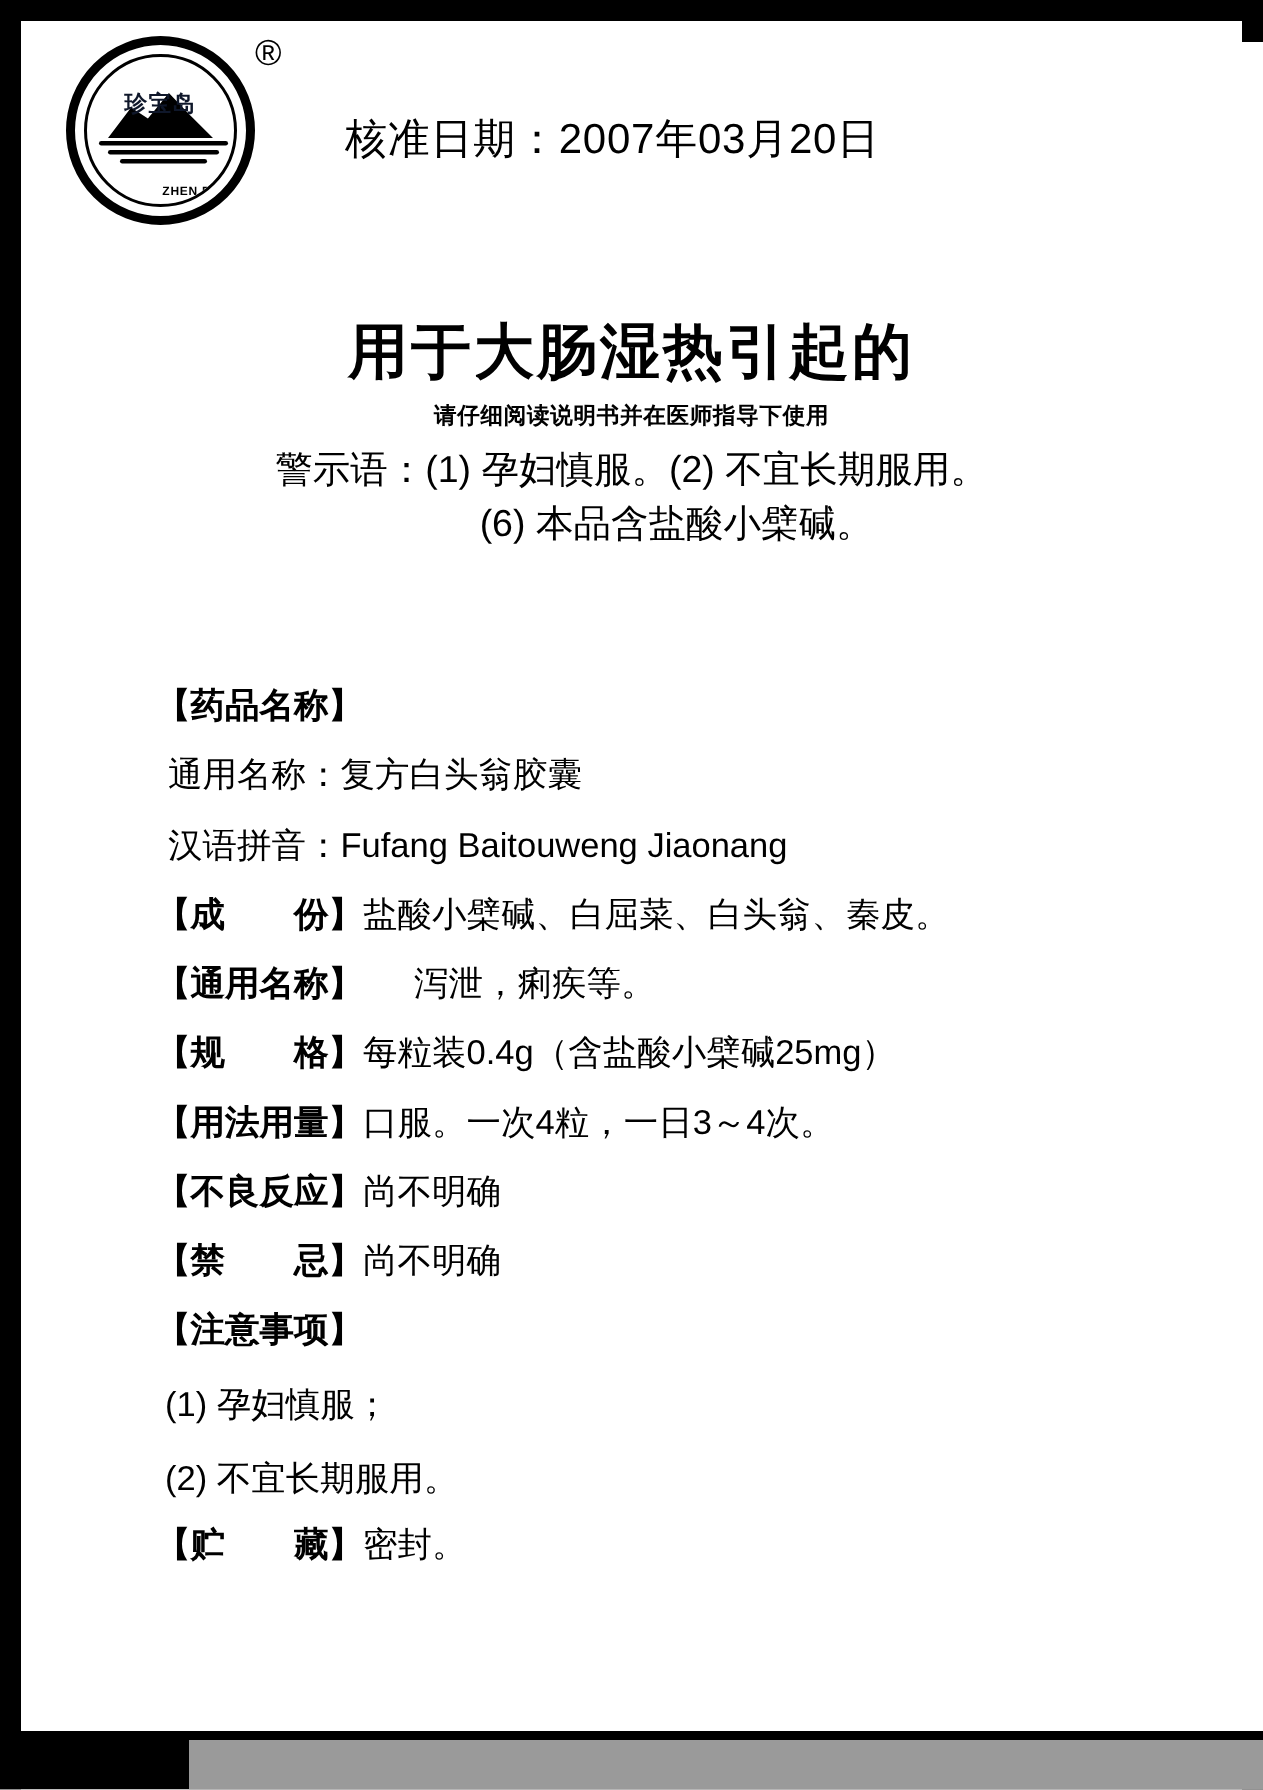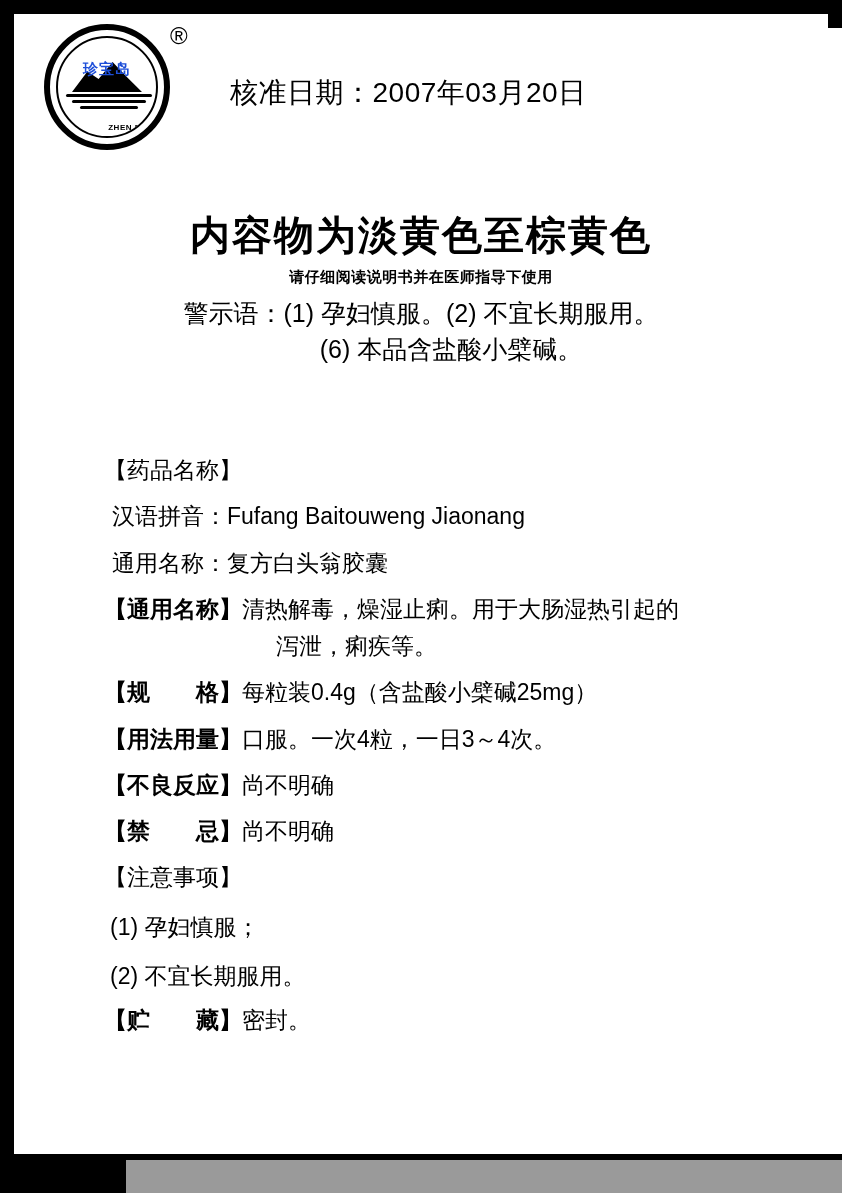--- a/index.html
+++ b/index.html
@@ -104,21 +104,21 @@
     background: #000;
     clip-path: polygon(0% 100%, 22% 40%, 38% 62%, 58% 12%, 78% 55%, 100% 100%);
   }
   .logo-zh {
     position: absolute;
     left: 50%;
     top: 22px;
     transform: translateX(-50%);
     font-size: 15px;
     letter-spacing: 1px;
-    color: #1d4ed8;
+    color: #0f172a;
     font-weight: bold;
     z-index: 3;
     white-space: nowrap;
   }
   .logo-waves {
     position: absolute;
     left: 8px;
     bottom: 26px;
     width: 86px;
     height: 16px;
@@ -213,21 +213,21 @@
   .sec-value {
     flex: 1 1 auto;
   }
   .sec-value .ind {
     display: block;
     padding-left: 34px;
   }
   .single {
     margin-bottom: 9px;
   }
-  .single.bold { font-weight: normal; }
+  .single.bold { font-weight: bold; }
   .note-line {
     margin-bottom: 7px;
     padding-left: 6px;
     margin-top: 12px;
   }
   .name-line {
     padding-left: 8px;
     margin-bottom: 9px;
   }
 </style>
@@ -257,40 +257,43 @@
     </div>
     <div class="reg-mark">®</div>
   </div>
 
   <div class="dates">
     <div>核准日期：2007年03月20日</div>
   </div>
 </div>
 
 <div class="title-block">
-  <div class="doc-title">内容物为淡黄色至棕黄色</div>
+  <div class="doc-title">用于大肠湿热引起的</div>
   <div class="sub-title">请仔细阅读说明书并在医师指导下使用</div>
   <div class="warning">
     <span>警示语：(1) 孕妇慎服。(2) 不宜长期服用。</span>
     <span class="line2">(6) 本品含盐酸小檗碱。</span>
   </div>
 </div>
 
 <div class="content">
 
   <div class="single bold">【药品名称】</div>
+  <div class="name-line">通用名称：复方白头翁胶囊</div>
   <div class="name-line">汉语拼音：Fufang Baitouweng Jiaonang</div>
-  <div class="name-line">通用名称：复方白头翁胶囊</div>
-
+
+  <div class="sec">
+    <span class="sec-label">【成　　份】</span>
+    <span class="sec-value">盐酸小檗碱、白屈菜、白头翁、秦皮。</span>
+  </div>
 
 
   <div class="sec">
     <span class="sec-label">【通用名称】</span>
     <span class="sec-value">
-      <span>清热解毒，燥湿止痢。用于大肠湿热引起的</span>
       <span class="ind">泻泄，痢疾等。</span>
     </span>
   </div>
 
   <div class="sec">
     <span class="sec-label">【规　　格】</span>
     <span class="sec-value">每粒装0.4g（含盐酸小檗碱25mg）</span>
   </div>
 
   <div class="sec">

